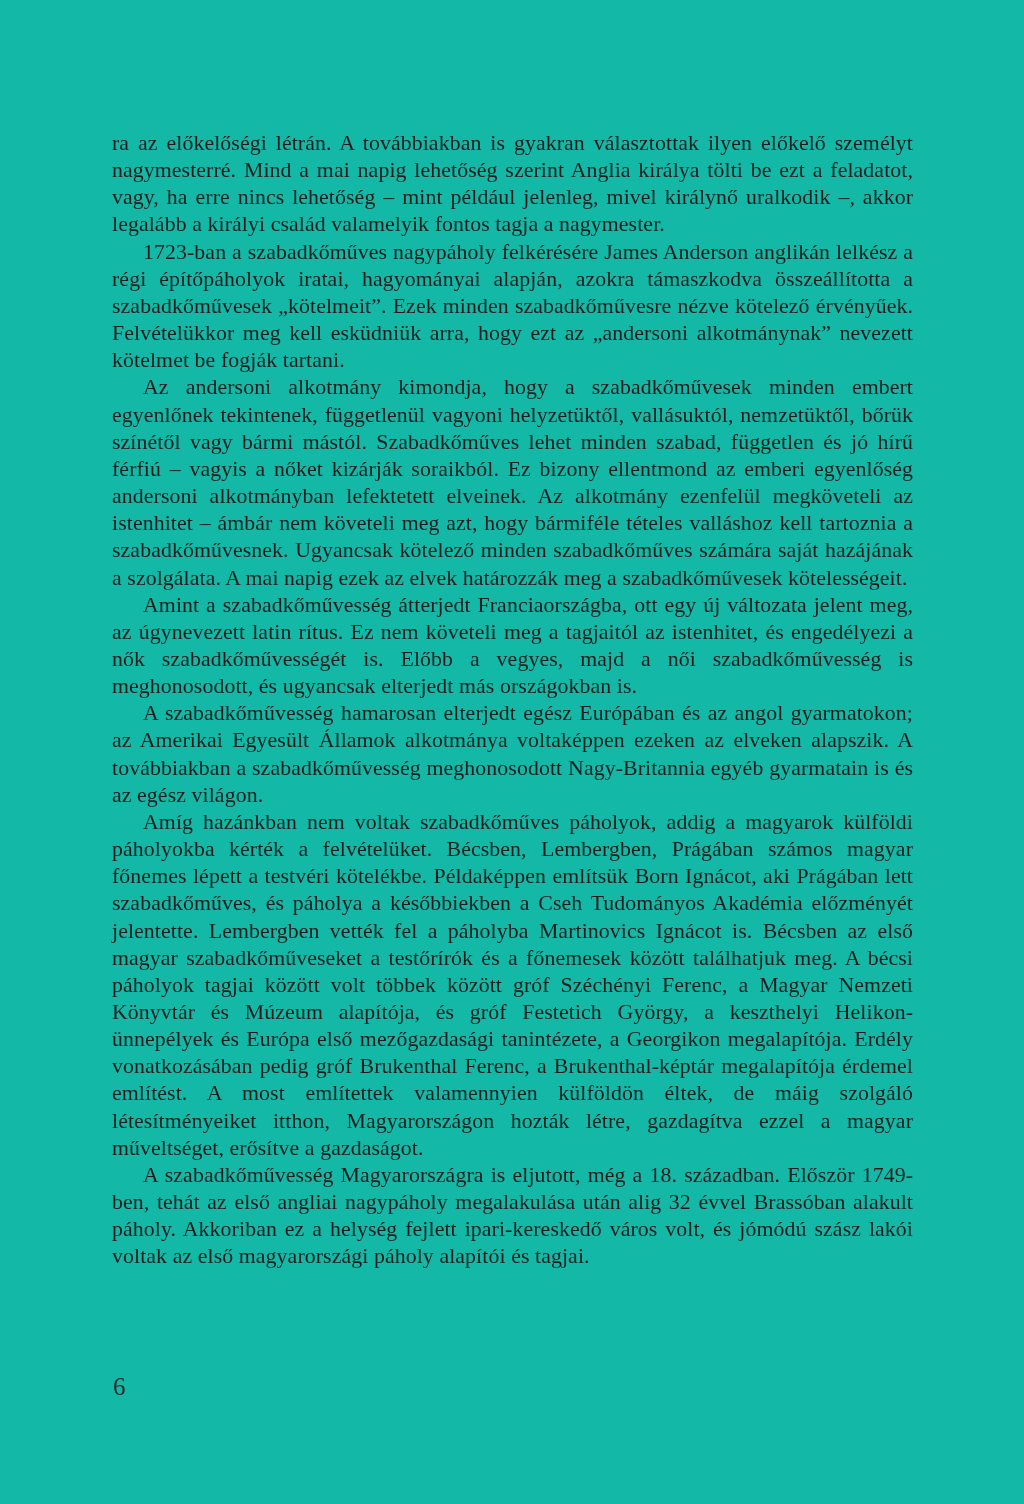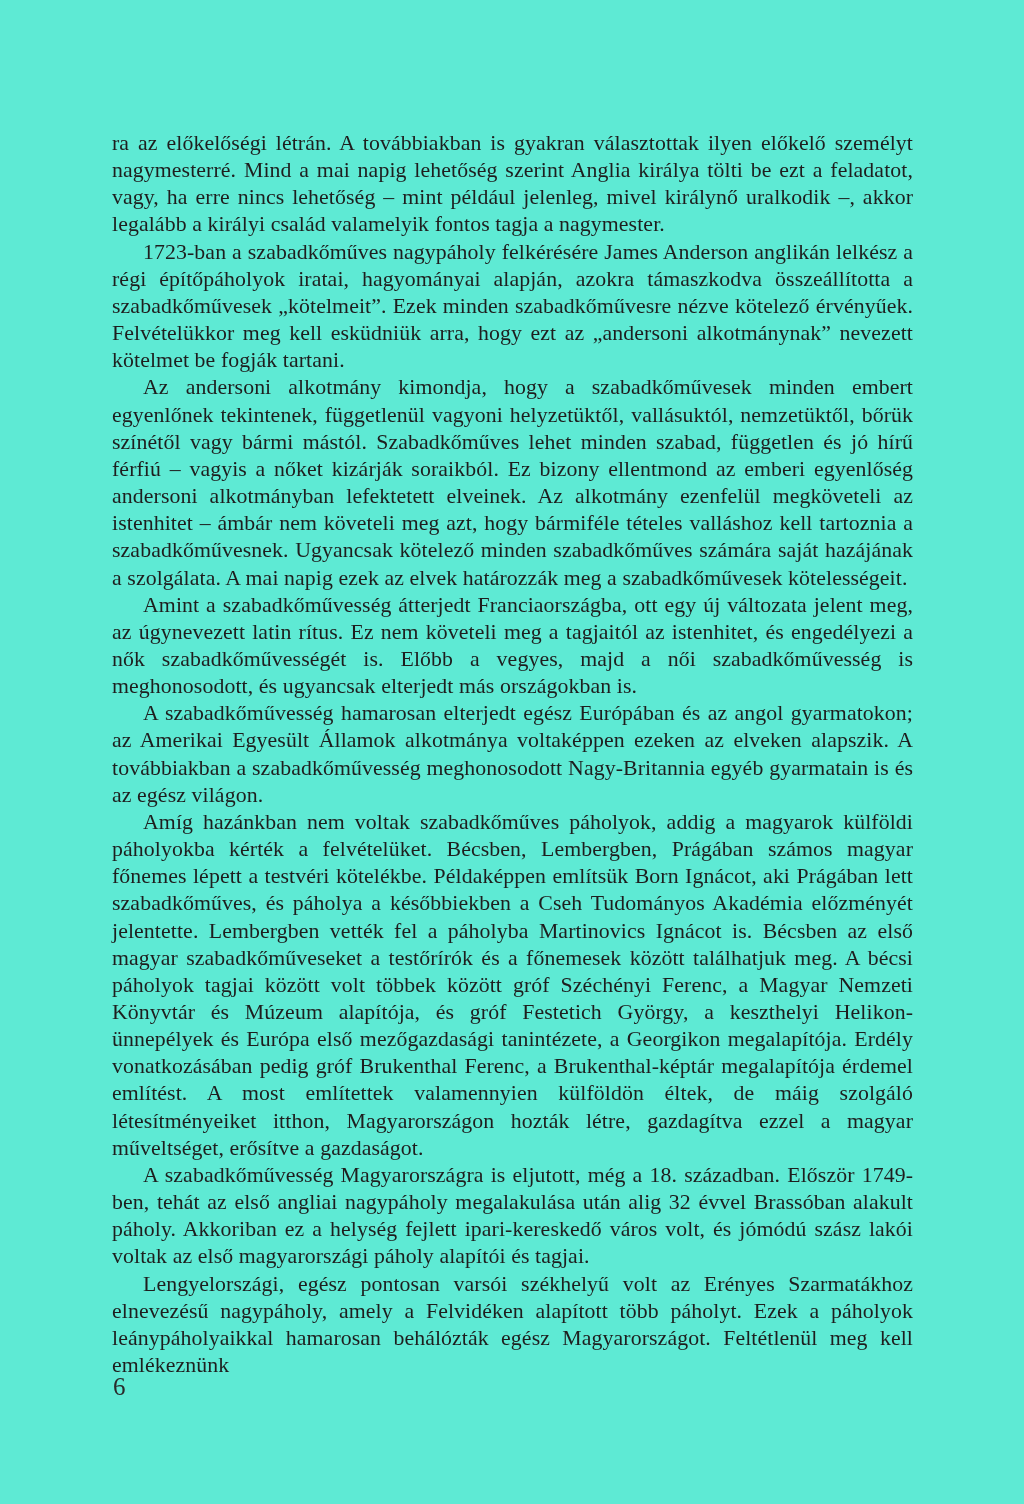--- a/index.html
+++ b/index.html
@@ -4,21 +4,21 @@
 <style>
   html, body {
     margin: 0;
     padding: 0;
     background: #ffffff;
   }
   .page {
     position: relative;
     width: 1024px;
     height: 1504px;
-    background: #5eead4;
+    background: #14b8a6;
     overflow: hidden;
   }
   .text-block {
     position: absolute;
     left: 112px;
     top: 130px;
     width: 801px;
     font-family: "Liberation Serif", "DejaVu Serif", serif;
     font-size: 21.8px;
     line-height: 27.15px;
@@ -51,16 +51,15 @@
 
 <div class="page">
   <div class="text-block">
       <p class="">ra az előkelőségi létrán. A továbbiakban is gyakran választottak ilyen előkelő személyt nagymesterré. Mind a mai napig lehetőség szerint Anglia királya tölti be ezt a feladatot, vagy, ha erre nincs lehetőség – mint például jelenleg, mivel királynő uralkodik –, akkor legalább a királyi család valamelyik fontos tagja a nagymester.</p>
       <p class="indent">1723-ban a szabadkőműves nagypáholy felkérésére James Anderson anglikán lelkész a régi építőpáholyok iratai, hagyományai alapján, azokra támaszkodva összeállította a szabadkőművesek „kötelmeit”. Ezek minden szabadkőművesre nézve kötelező érvényűek. Felvételükkor meg kell esküdniük arra, hogy ezt az „andersoni alkotmánynak” nevezett kötelmet be fogják tartani.</p>
       <p class="indent">Az andersoni alkotmány kimondja, hogy a szabadkőművesek minden embert egyenlőnek tekintenek, függetlenül vagyoni helyzetüktől, vallásuktól, nemzetüktől, bőrük színétől vagy bármi mástól. Szabadkőműves lehet minden szabad, független és jó hírű férfiú – vagyis a nőket kizárják soraikból. Ez bizony ellentmond az emberi egyenlőség andersoni alkotmányban lefektetett elveinek. Az alkotmány ezenfelül megköveteli az istenhitet – ámbár nem követeli meg azt, hogy bármiféle tételes valláshoz kell tartoznia a szabadkőművesnek. Ugyancsak kötelező minden szabadkőműves számára saját hazájának a szolgálata. A mai napig ezek az elvek határozzák meg a szabadkőművesek kötelességeit.</p>
       <p class="indent">Amint a szabadkőművesség átterjedt Franciaországba, ott egy új változata jelent meg, az úgynevezett latin rítus. Ez nem követeli meg a tagjaitól az istenhitet, és engedélyezi a nők szabadkőművességét is. Előbb a vegyes, majd a női szabadkőművesség is meghonosodott, és ugyancsak elterjedt más országokban is.</p>
       <p class="indent">A szabadkőművesség hamarosan elterjedt egész Európában és az angol gyarmatokon; az Amerikai Egyesült Államok alkotmánya voltaképpen ezeken az elveken alapszik. A továbbiakban a szabadkőművesség meghonosodott Nagy-Britannia egyéb gyarmatain is és az egész világon.</p>
       <p class="indent">Amíg hazánkban nem voltak szabadkőműves páholyok, addig a magyarok külföldi páholyokba kérték a felvételüket. Bécsben, Lembergben, Prágában számos magyar főnemes lépett a testvéri kötelékbe. Példaképpen említsük Born Ignácot, aki Prágában lett szabadkőműves, és páholya a későbbiekben a Cseh Tudományos Akadémia előzményét jelentette. Lembergben vették fel a páholyba Martinovics Ignácot is. Bécsben az első magyar szabadkőműveseket a testőrírók és a főnemesek között találhatjuk meg. A bécsi páholyok tagjai között volt többek között gróf Széchényi Ferenc, a Magyar Nemzeti Könyvtár és Múzeum alapítója, és gróf Festetich György, a keszthelyi Helikon-ünnepélyek és Európa első mezőgazdasági tanintézete, a Georgikon megalapítója. Erdély vonatkozásában pedig gróf Brukenthal Ferenc, a Brukenthal-képtár megalapítója érdemel említést. A most említettek valamennyien külföldön éltek, de máig szolgáló létesítményeiket itthon, Magyarországon hozták létre, gazdagítva ezzel a magyar műveltséget, erősítve a gazdaságot.</p>
       <p class="indent">A szabadkőművesség Magyarországra is eljutott, még a 18. században. Először 1749-ben, tehát az első angliai nagypáholy megalakulása után alig 32 évvel Brassóban alakult páholy. Akkoriban ez a helység fejlett ipari-kereskedő város volt, és jómódú szász lakói voltak az első magyarországi páholy alapítói és tagjai.</p>
-      <p class="indent justify-last">Lengyelországi, egész pontosan varsói székhelyű volt az Erényes Szarmatákhoz elnevezésű nagypáholy, amely a Felvidéken alapított több páholyt. Ezek a páholyok leánypáholyaikkal hamarosan behálózták egész Magyarországot. Feltétlenül meg kell emlékeznünk</p>
     </div>
   <div class="page-number">6</div>
 </div>
 
 </body></html>

